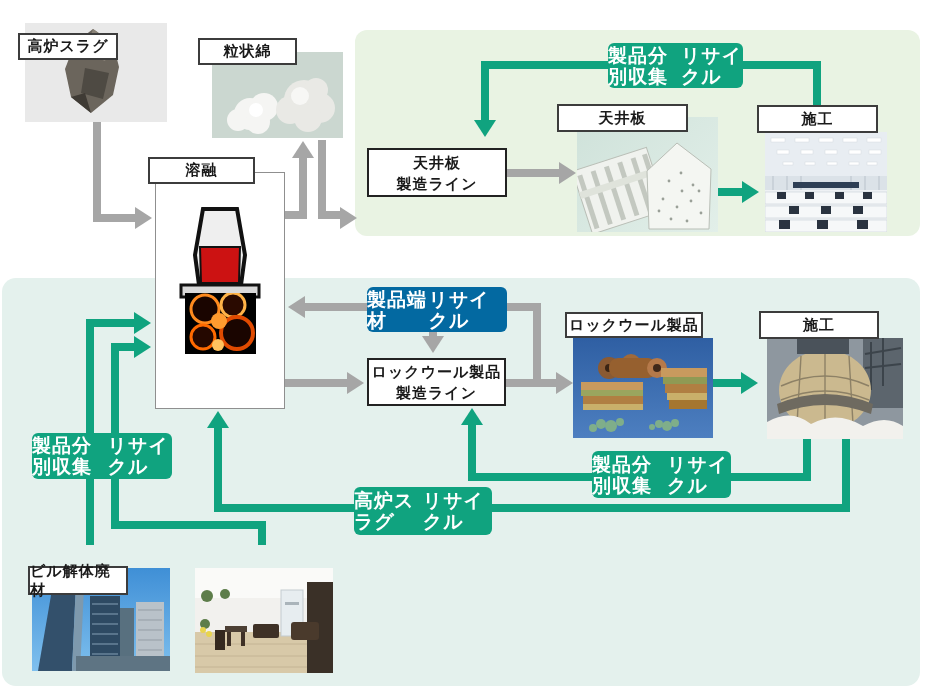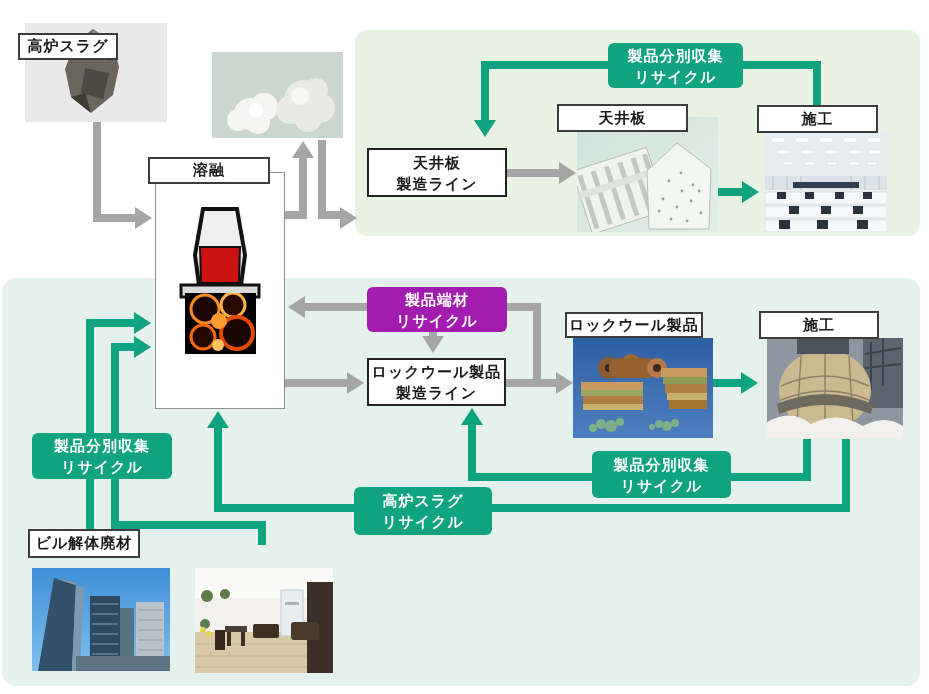--- a/index.html
+++ b/index.html
@@ -9,24 +9,24 @@
   .region.green{background:#e9f3e3;border-radius:12px;}
   .region.tealbg{background:#e4f1ed;border-radius:14px;}
 
   .label-box{position:absolute;background:#ffffff;border:2px solid #3c3c3c;z-index:5;
              display:flex;align-items:center;justify-content:center;
              font-size:15px;font-weight:bold;letter-spacing:1px;box-sizing:border-box;}
   .process-box{position:absolute;background:#ffffff;border:2px solid #222222;z-index:5;
              display:flex;flex-direction:column;align-items:center;justify-content:center;
              font-size:15px;font-weight:bold;line-height:21px;letter-spacing:1px;box-sizing:border-box;}
   .badge{position:absolute;border-radius:6px;z-index:6;color:#ffffff;
-         display:flex;flex-direction:column;align-items:center;justify-content:center;
-         font-size:15px;font-weight:bold;line-height:21px;letter-spacing:1px;box-sizing:border-box;}
+         display:flex;align-items:center;justify-content:center;
+         font-size:19px;font-weight:bold;line-height:21px;letter-spacing:1px;box-sizing:border-box;}
   .badge.teal{background:#10a37f;}
-  .badge.gray{background:#a21caf;}
+  .badge.gray{background:#0369a1;}
 
   .ln{position:absolute;z-index:2;}
   .ln.gray{background:#a6a6a6;}
   .ln.teal{background:#10a37f;}
 
   .ar{position:absolute;width:0;height:0;z-index:3;}
   .ar.right.gray{border-top:11px solid transparent;border-bottom:11px solid transparent;border-left:17px solid #a6a6a6;}
   .ar.left.gray {border-top:11px solid transparent;border-bottom:11px solid transparent;border-right:17px solid #a6a6a6;}
   .ar.up.gray   {border-left:11px solid transparent;border-right:11px solid transparent;border-bottom:17px solid #a6a6a6;}
   .ar.down.gray {border-left:11px solid transparent;border-right:11px solid transparent;border-top:17px solid #a6a6a6;}
@@ -375,21 +375,24 @@
       <circle cx="52" cy="40" r="16" fill="#1a0500" stroke="#e04a00" stroke-width="4"></circle>
       <circle cx="18" cy="44" r="12" fill="#250800" stroke="#ff6a00" stroke-width="3"></circle>
       <circle cx="34" cy="28" r="8" fill="#ff9b2f"></circle>
       <circle cx="33" cy="52" r="6" fill="#ffc25e"></circle>
     </svg>
   </div>
 
   <div class="label-box" style="left:18px;top:6px;width:100px;height:27px;margin-top:27px;">
     <span>高炉スラグ</span>
   </div>
-  <div class="label-box" style="left:148px;top:157px;width:122px;height:27px;">
+  <div class="label-box" style="left:198px;top:38px;width:99px;height:27px;">
+    <span>粒状綿</span>
+  </div>
+  <div class="label-box" style="left:148px;top:157px;width:107px;height:27px;">
     <span>溶融</span>
   </div>
   <div class="process-box" style="left:367px;top:148px;width:140px;height:49px;">
     <span>天井板</span>
     <span>製造ライン</span>
   </div>
   <div class="label-box" style="left:557px;top:104px;width:131px;height:28px;">
     <span>天井板</span>
   </div>
   <div class="label-box" style="left:757px;top:105px;width:121px;height:28px;">
@@ -398,21 +401,21 @@
   <div class="process-box" style="left:367px;top:358px;width:139px;height:48px;">
     <span>ロックウール製品</span>
     <span>製造ライン</span>
   </div>
   <div class="label-box" style="left:565px;top:312px;width:138px;height:26px;">
     <span>ロックウール製品</span>
   </div>
   <div class="label-box" style="left:759px;top:311px;width:120px;height:28px;">
     <span>施工</span>
   </div>
-  <div class="label-box" style="left:28px;top:529px;width:112px;height:29px;align-items:center;">
+  <div class="label-box" style="left:28px;top:566px;width:100px;height:29px;align-items:center;">
     <span>ビル解体廃材</span>
   </div>
 
   <div class="badge teal" style="left:608px;top:43px;width:135px;height:45px;">
     <span>製品分別収集</span>
     <span>リサイクル</span>
   </div>
   <div class="badge gray" style="left:367px;top:287px;width:140px;height:45px;">
     <span>製品端材</span>
     <span>リサイクル</span>

